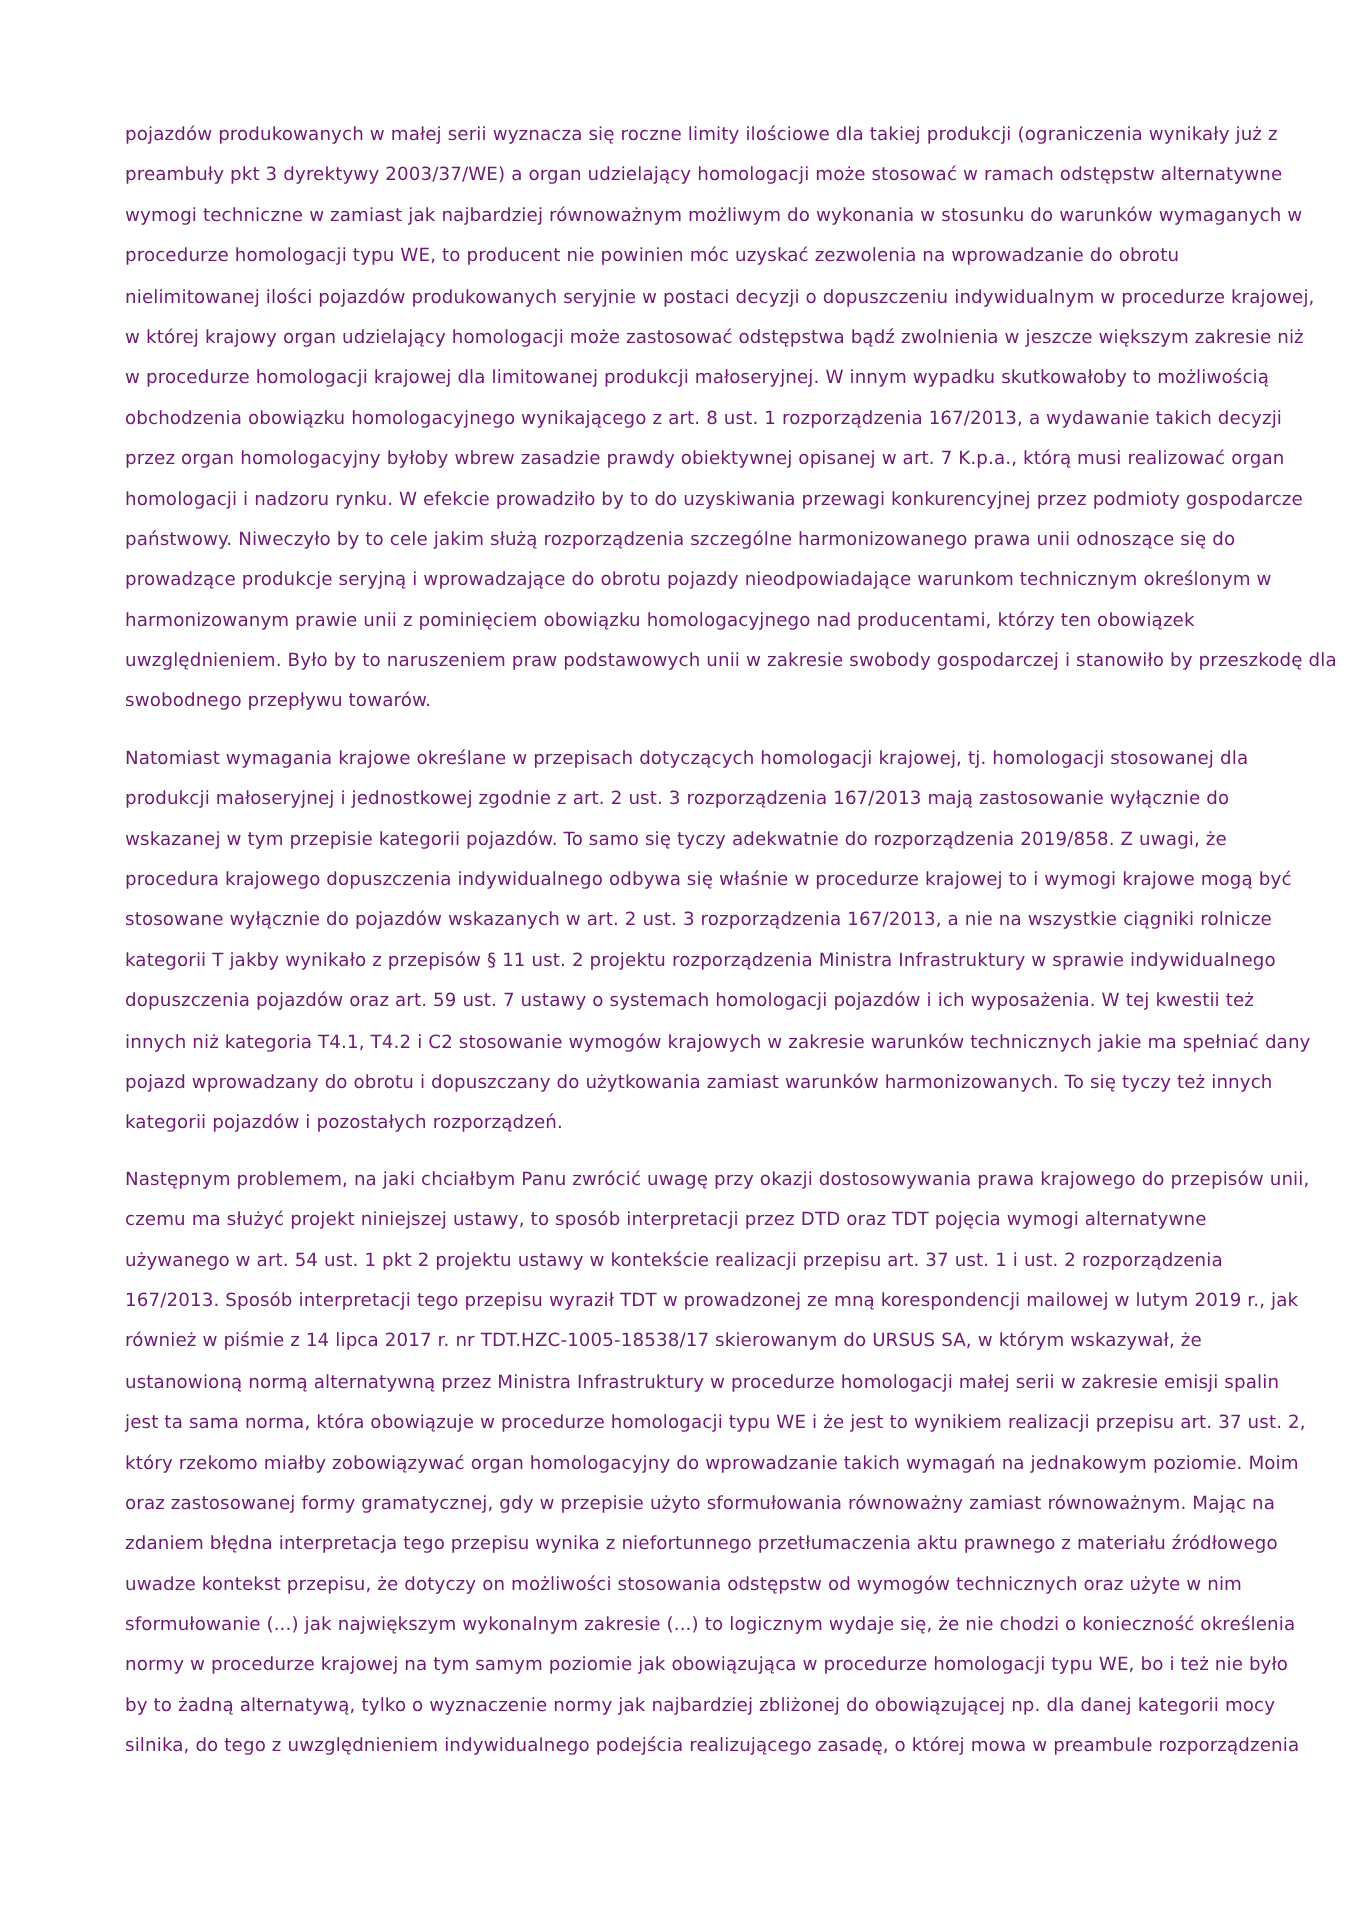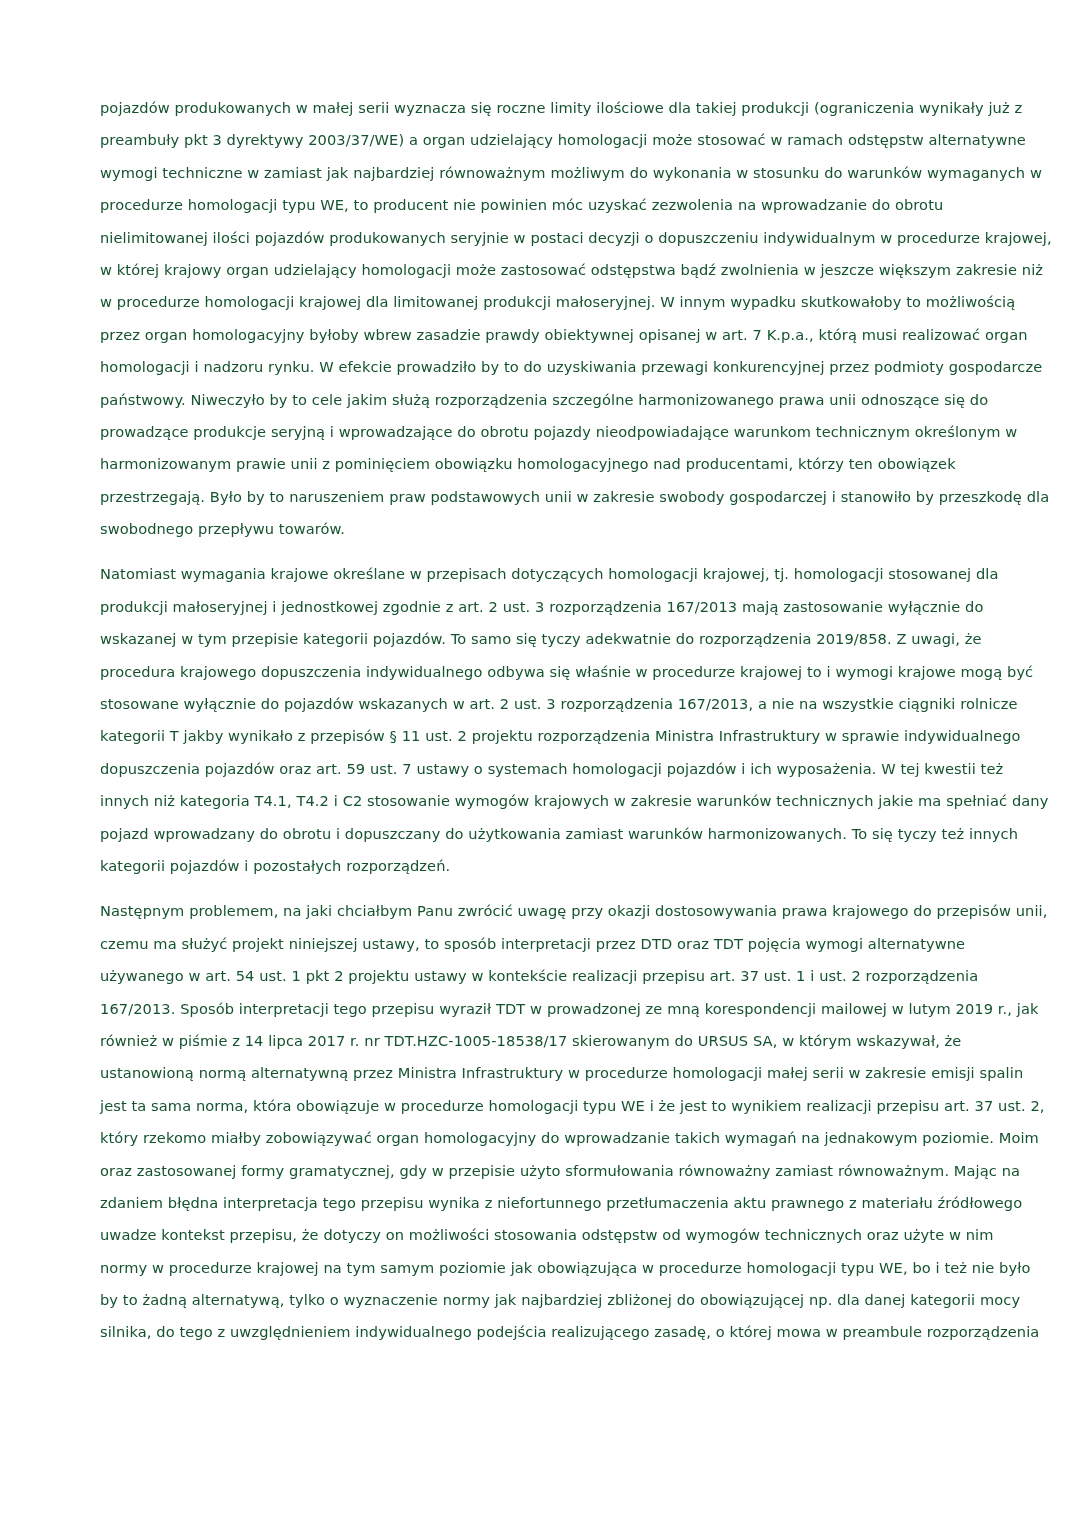--- a/index.html
+++ b/index.html
@@ -24,45 +24,46 @@
     width: 910px;
   }
   .paragraph {
     margin: 0 0 13px 0;
     padding: 0;
   }
   .text-line {
     font-size: 14.6px;
     line-height: 32.4px;
     height: 32.4px;
-    color: #14532d;
+    color: #701a75;
     white-space: nowrap;
     letter-spacing: 0.1px;
     text-align: left;
   }
 </style>
 </head>
 <body>
 
 <div class="page">
   <div class="content" id="document-content" style="color: rgb(61, 61, 61);">
       <div class="paragraph">
         <div class="text-line">pojazdów produkowanych w małej serii wyznacza się roczne limity ilościowe dla takiej produkcji (ograniczenia wynikały już z</div>
         <div class="text-line">preambuły pkt 3 dyrektywy 2003/37/WE) a organ udzielający homologacji może stosować w ramach odstępstw alternatywne</div>
         <div class="text-line">wymogi techniczne w zamiast jak najbardziej równoważnym możliwym do wykonania w stosunku do warunków wymaganych w</div>
         <div class="text-line">procedurze homologacji typu WE, to producent nie powinien móc uzyskać zezwolenia na wprowadzanie do obrotu</div>
         <div class="text-line">nielimitowanej ilości pojazdów produkowanych seryjnie w postaci decyzji o dopuszczeniu indywidualnym w procedurze krajowej,</div>
         <div class="text-line">w której krajowy organ udzielający homologacji może zastosować odstępstwa bądź zwolnienia w jeszcze większym zakresie niż</div>
         <div class="text-line">w procedurze homologacji krajowej dla limitowanej produkcji małoseryjnej. W innym wypadku skutkowałoby to możliwością</div>
+        <div class="text-line">obchodzenia obowiązku homologacyjnego wynikającego z art. 8 ust. 1 rozporządzenia 167/2013, a wydawanie takich decyzji</div>
         <div class="text-line">przez organ homologacyjny byłoby wbrew zasadzie prawdy obiektywnej opisanej w art. 7 K.p.a., którą musi realizować organ</div>
         <div class="text-line">homologacji i nadzoru rynku. W efekcie prowadziło by to do uzyskiwania przewagi konkurencyjnej przez podmioty gospodarcze</div>
         <div class="text-line">państwowy. Niweczyło by to cele jakim służą rozporządzenia szczególne harmonizowanego prawa unii odnoszące się do</div>
         <div class="text-line">prowadzące produkcje seryjną i wprowadzające do obrotu pojazdy nieodpowiadające warunkom technicznym określonym w</div>
         <div class="text-line">harmonizowanym prawie unii z pominięciem obowiązku homologacyjnego nad producentami, którzy ten obowiązek</div>
-        <div class="text-line">przestrzegają. Było by to naruszeniem praw podstawowych unii w zakresie swobody gospodarczej i stanowiło by przeszkodę dla</div>
+        <div class="text-line">uwzględnieniem. Było by to naruszeniem praw podstawowych unii w zakresie swobody gospodarczej i stanowiło by przeszkodę dla</div>
         <div class="text-line">swobodnego przepływu towarów.</div>
       </div>
       <div class="paragraph">
         <div class="text-line">Natomiast wymagania krajowe określane w przepisach dotyczących homologacji krajowej, tj. homologacji stosowanej dla</div>
         <div class="text-line">produkcji małoseryjnej i jednostkowej zgodnie z art. 2 ust. 3 rozporządzenia 167/2013 mają zastosowanie wyłącznie do</div>
         <div class="text-line">wskazanej w tym przepisie kategorii pojazdów. To samo się tyczy adekwatnie do rozporządzenia 2019/858. Z uwagi, że</div>
         <div class="text-line">procedura krajowego dopuszczenia indywidualnego odbywa się właśnie w procedurze krajowej to i wymogi krajowe mogą być</div>
         <div class="text-line">stosowane wyłącznie do pojazdów wskazanych w art. 2 ust. 3 rozporządzenia 167/2013, a nie na wszystkie ciągniki rolnicze</div>
         <div class="text-line">kategorii T jakby wynikało z przepisów § 11 ust. 2 projektu rozporządzenia Ministra Infrastruktury w sprawie indywidualnego</div>
         <div class="text-line">dopuszczenia pojazdów oraz art. 59 ust. 7 ustawy o systemach homologacji pojazdów i ich wyposażenia. W tej kwestii też</div>
@@ -75,18 +76,19 @@
         <div class="text-line">czemu ma służyć projekt niniejszej ustawy, to sposób interpretacji przez DTD oraz TDT pojęcia wymogi alternatywne</div>
         <div class="text-line">używanego w art. 54 ust. 1 pkt 2 projektu ustawy w kontekście realizacji przepisu art. 37 ust. 1 i ust. 2 rozporządzenia</div>
         <div class="text-line">167/2013. Sposób interpretacji tego przepisu wyraził TDT w prowadzonej ze mną korespondencji mailowej w lutym 2019 r., jak</div>
         <div class="text-line">również w piśmie z 14 lipca 2017 r. nr TDT.HZC-1005-18538/17 skierowanym do URSUS SA, w którym wskazywał, że</div>
         <div class="text-line">ustanowioną normą alternatywną przez Ministra Infrastruktury w procedurze homologacji małej serii w zakresie emisji spalin</div>
         <div class="text-line">jest ta sama norma, która obowiązuje w procedurze homologacji typu WE i że jest to wynikiem realizacji przepisu art. 37 ust. 2,</div>
         <div class="text-line">który rzekomo miałby zobowiązywać organ homologacyjny do wprowadzanie takich wymagań na jednakowym poziomie. Moim</div>
         <div class="text-line">oraz zastosowanej formy gramatycznej, gdy w przepisie użyto sformułowania równoważny zamiast równoważnym. Mając na</div>
         <div class="text-line">zdaniem błędna interpretacja tego przepisu wynika z niefortunnego przetłumaczenia aktu prawnego z materiału źródłowego</div>
         <div class="text-line">uwadze kontekst przepisu, że dotyczy on możliwości stosowania odstępstw od wymogów technicznych oraz użyte w nim</div>
+        <div class="text-line">sformułowanie (...) jak największym wykonalnym zakresie (...) to logicznym wydaje się, że nie chodzi o konieczność określenia</div>
         <div class="text-line">normy w procedurze krajowej na tym samym poziomie jak obowiązująca w procedurze homologacji typu WE, bo i też nie było</div>
         <div class="text-line">by to żadną alternatywą, tylko o wyznaczenie normy jak najbardziej zbliżonej do obowiązującej np. dla danej kategorii mocy</div>
         <div class="text-line">silnika, do tego z uwzględnieniem indywidualnego podejścia realizującego zasadę, o której mowa w preambule rozporządzenia</div>
       </div>
     </div>
 </div>
 
 </body></html>

